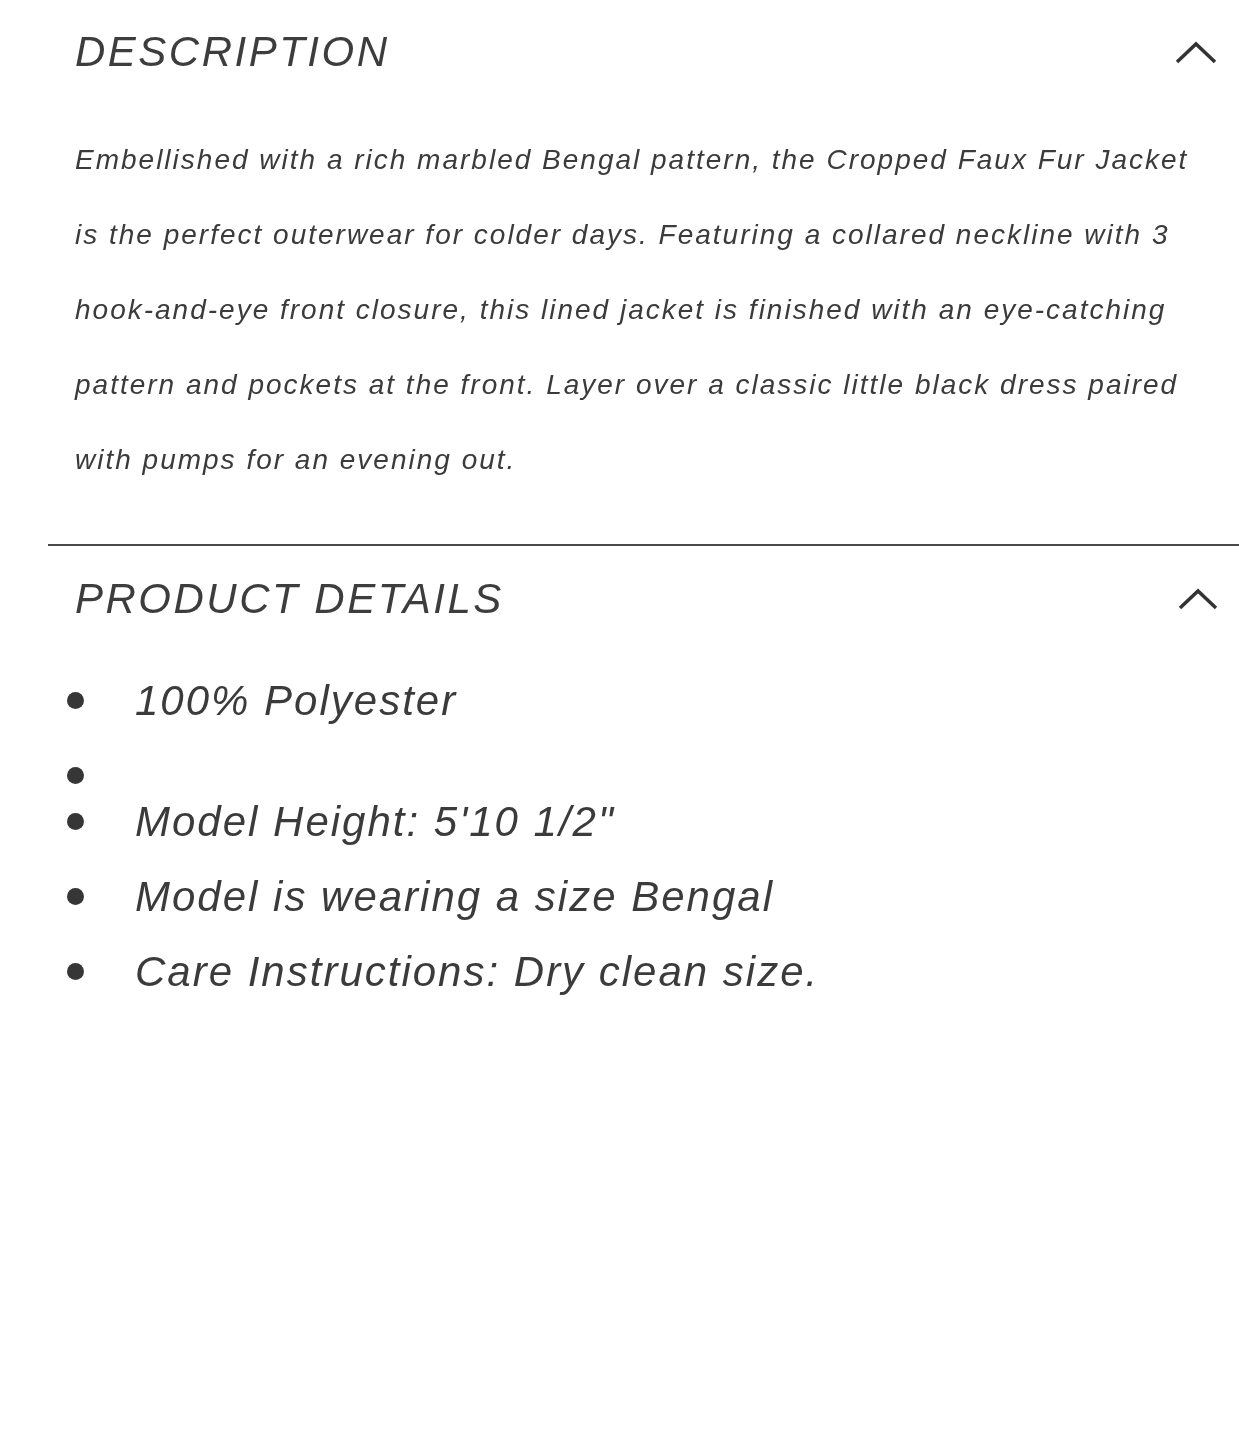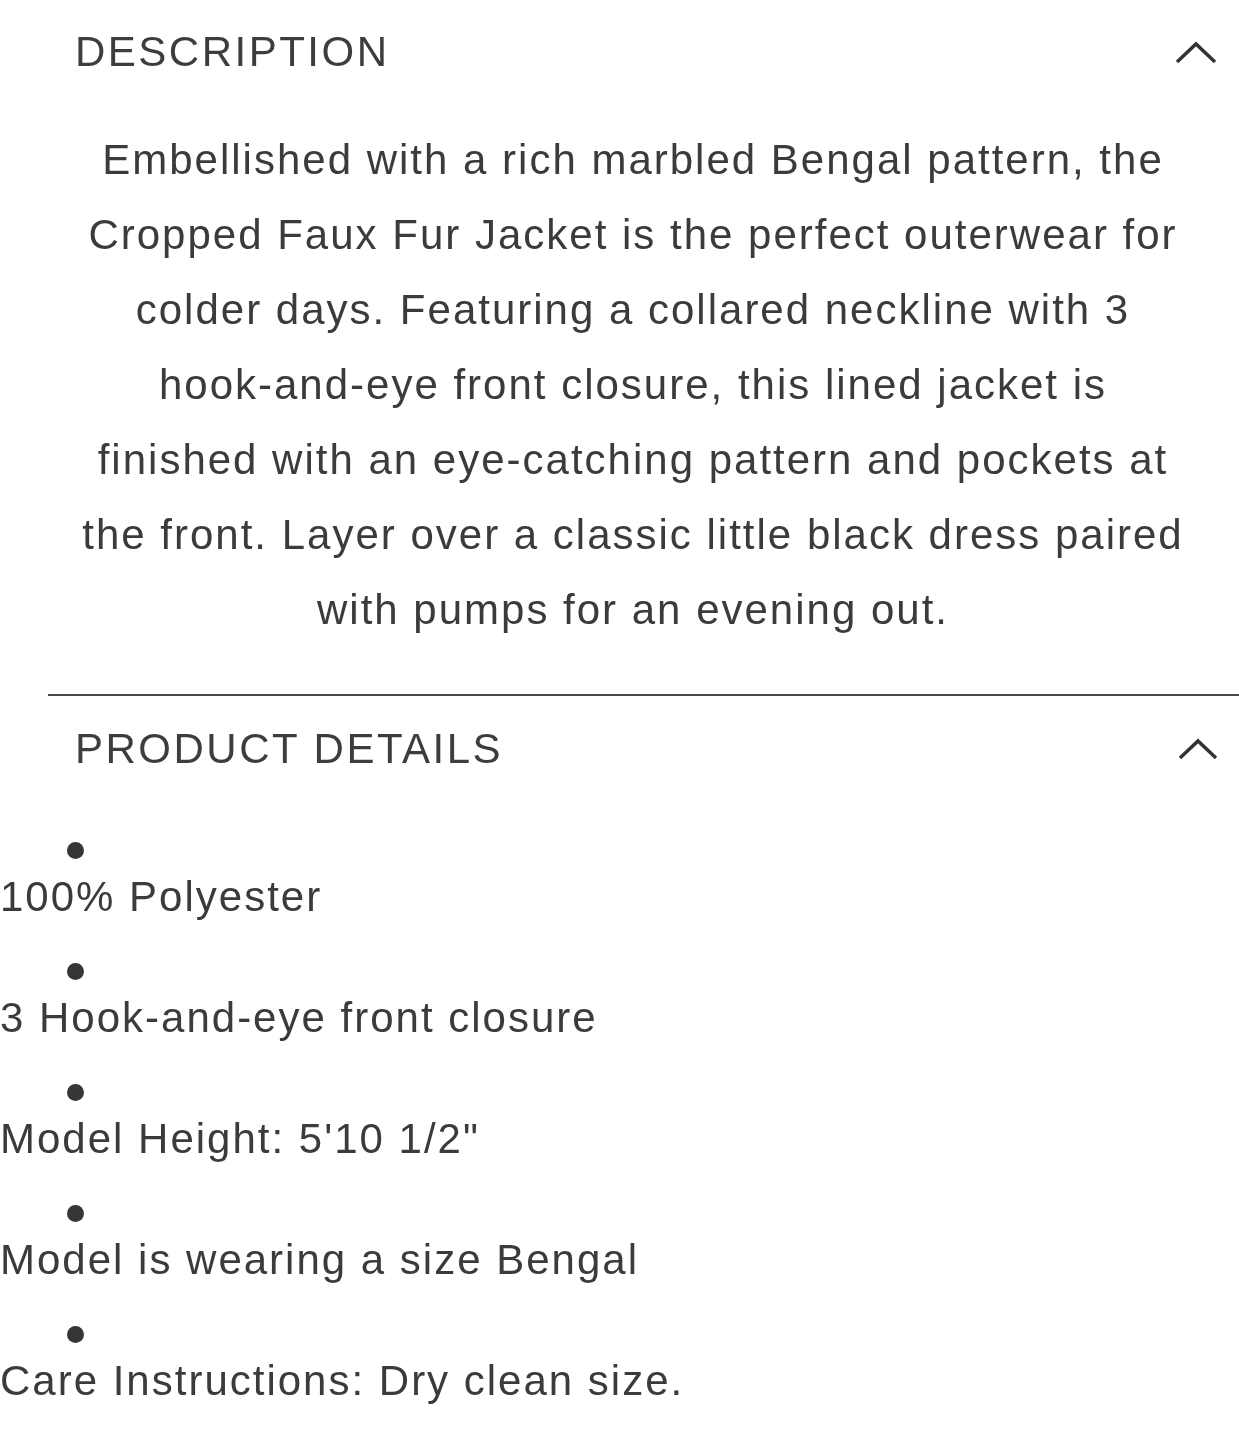--- a/index.html
+++ b/index.html
@@ -11,20 +11,21 @@
     width: 1239px;
     height: 1433px;
     overflow: hidden;
     font-family: "Liberation Sans", sans-serif;
     color: #3b3b3b;
     font-weight: 300;
   }
   .page {
     width: 100%;
     height: 100%;
+    font-style: italic;
   }
   .section-header {
     display: flex;
     justify-content: space-between;
     align-items: center;
     margin-left: 75px;
     margin-right: 20px;
   }
   .section-title {
     font-size: 42px;
@@ -42,43 +43,41 @@
     align-items: center;
   }
   .chevron-btn svg {
     display: block;
   }
   #description-header {
     padding-top: 30px;
   }
   .description-body {
     margin: 48px 48px 0 75px;
-    font-size: 42px;
+    font-size: 28px;
     line-height: 75px;
     letter-spacing: 2px;
     color: #3b3b3b;
-    text-align: center;
   }
   .divider {
     height: 2px;
     background: #4a4a4a;
     margin: 47px 0 0 48px;
   }
   #details-header {
     margin-top: 31px;
   }
   .details-list {
     list-style: none;
     margin: 42px 48px 0 0;
     padding: 0;
   }
   .details-list li {
     display: flex;
     align-items: flex-start;
-    flex-direction: column;
   }
   .bullet-cell {
     width: 135px;
     flex: none;
     box-sizing: border-box;
     padding-left: 67px;
     padding-top: 29px;
   }
   .bullet-dot {
     display: block;
@@ -132,21 +131,20 @@
       <li>
         <span class="bullet-cell">
             <span class="bullet-dot"></span>
           </span>
         <span class="li-text">100% Polyester</span>
       </li>
       <li>
         <span class="bullet-cell">
             <span class="bullet-dot"></span>
           </span>
-        <span class="li-text">3 Hook-and-eye front closure</span>
       </li>
       <li>
         <span class="bullet-cell">
             <span class="bullet-dot"></span>
           </span>
         <span class="li-text">Model Height: 5'10 1/2"</span>
       </li>
       <li>
         <span class="bullet-cell">
             <span class="bullet-dot"></span>

